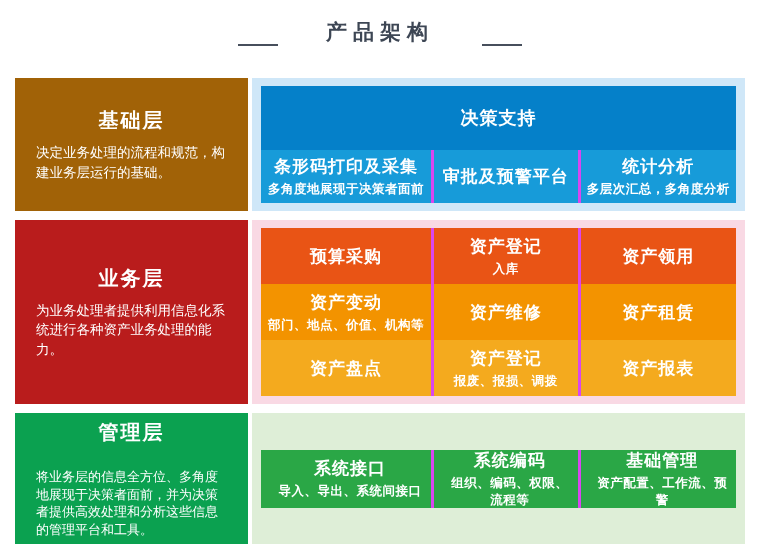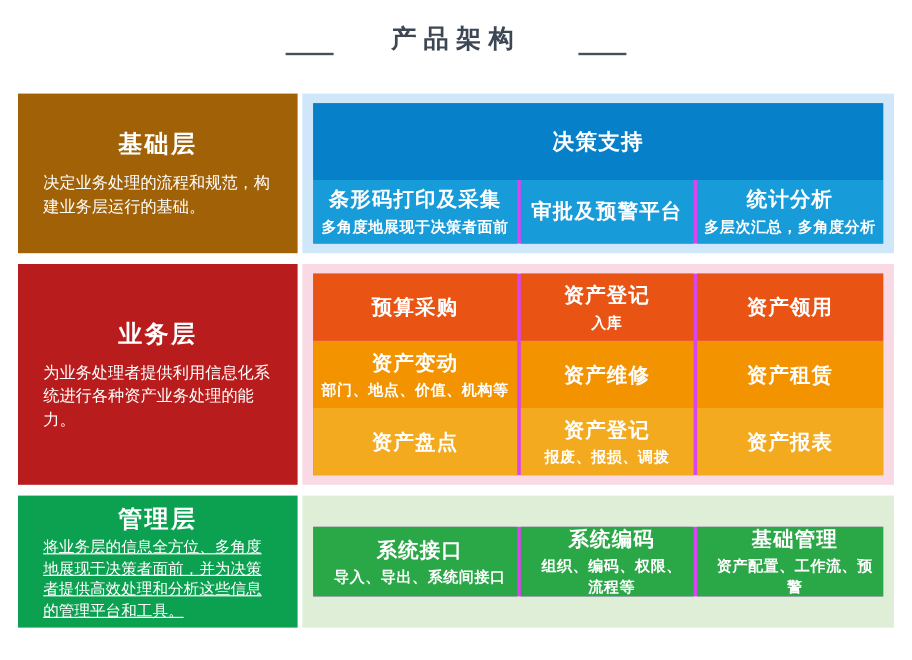--- a/index.html
+++ b/index.html
@@ -32,22 +32,22 @@
   .side {
     width: 233px; flex: none; color: #ffffff;
     padding: 6px 21px;
     display: flex; flex-direction: column; justify-content: center;
   }
   .side h2 { font-size: 20px; font-weight: bold; text-align: center; margin-bottom: 9px; letter-spacing: 2px; }
   .side p { font-size: 13.5px; line-height: 1.45; font-weight: 500; }
   .side-blue  { background: #a16207; }
   .side-red   { background: #b91c1c; }
   .side-green { background: #0ba150; }
-  .side-green h2 { margin-bottom: 1px; }
-  .side-green p { font-size: 13px; line-height: 1.35; text-decoration: underline; }
+  .side-green h2 { margin-bottom: 22px; }
+  .side-green p { font-size: 13px; line-height: 1.35; }
 
   
   .panel {
     flex: 1;
     display: flex; flex-direction: column; justify-content: center;
     padding: 8px 9px;
   }
   .panel-blue  { background: #cfe7f8; }
   .panel-pink  { background: #f9d9e4; }
   .panel-green { background: #deeed7; }

